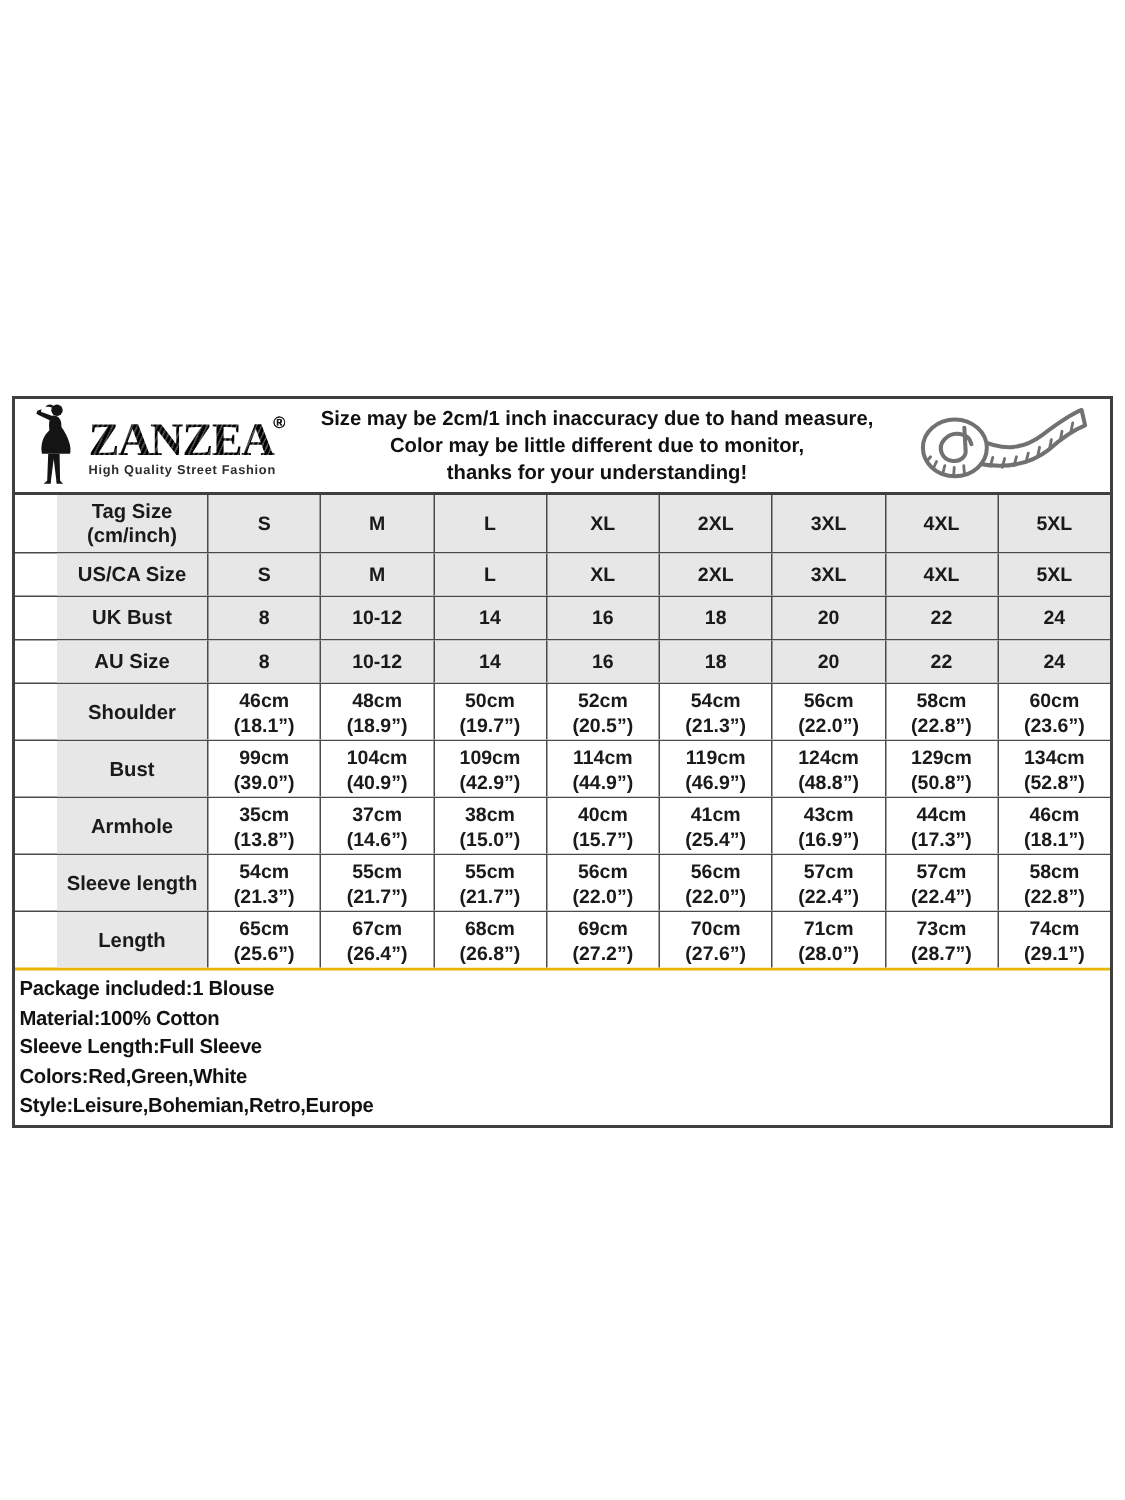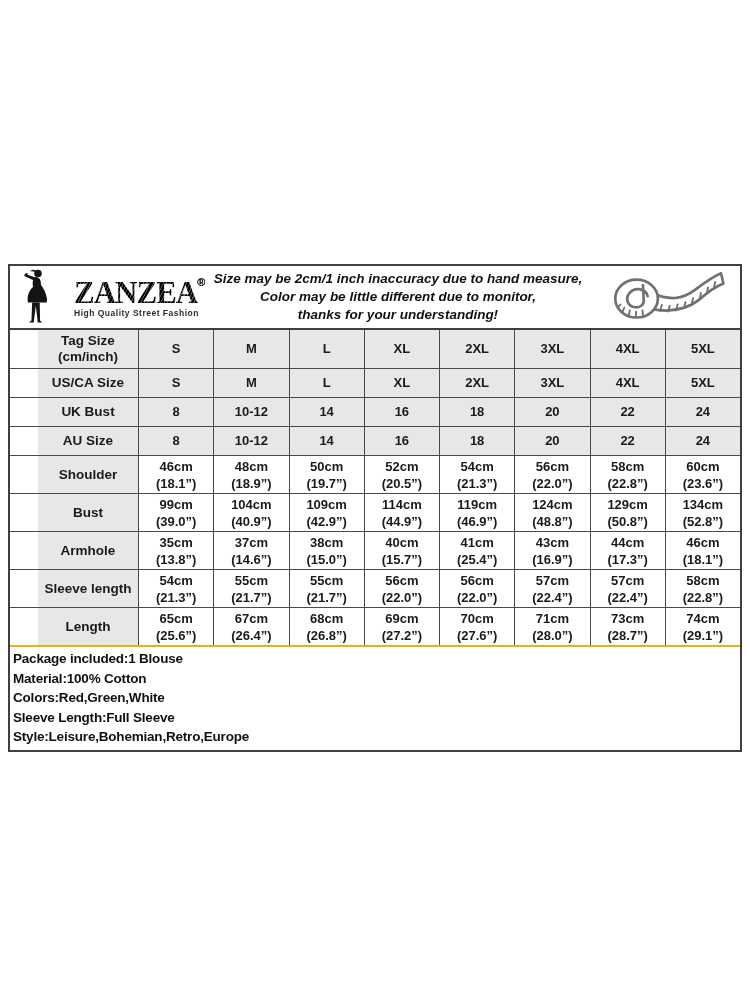--- a/index.html
+++ b/index.html
@@ -12,31 +12,31 @@
     position:absolute;left:8px;top:264px;width:734px;
     box-sizing:border-box;border:2px solid #3f3f3f;background:#fff;
   }
   
   .hdr{
     display:flex;align-items:center;height:64px;
     border-bottom:2px solid #3f3f3f;padding:0 4px;box-sizing:border-box;
   }
   .logo{display:flex;align-items:center;width:182px;flex:none;padding-left:6px;}
   .logo svg{flex:none;}
-  .logo-text{margin-left:18px;line-height:1;}
+  .logo-text{margin-left:3px;line-height:1;}
   .brand{
     font-family:"Liberation Serif", serif;font-weight:bold;font-size:31px;
     letter-spacing:-1px;color:#161616;white-space:nowrap;
     background:repeating-linear-gradient(115deg,#000 0 2px,#555 2px 3px);
     -webkit-background-clip:text;background-clip:text;-webkit-text-fill-color:transparent;
   }
   .reg{font-size:11px;vertical-align:top;font-family:"Liberation Sans",sans-serif;
     -webkit-text-fill-color:#161616;letter-spacing:0;}
   .tagline{font-size:8.5px;font-weight:bold;color:#2c2c2c;letter-spacing:.5px;margin-top:1px;white-space:nowrap;}
-  .note{flex:1;text-align:center;font-weight:bold;font-size:13.5px;line-height:18px;color:#111;font-style:italic;}
+  .note{flex:1;text-align:center;font-weight:bold;font-size:13.5px;line-height:18px;color:#111;}
   .tape{width:142px;flex:none;display:flex;justify-content:center;}
   
   .trow{display:flex;border-top:1.5px solid #4a4a4a;}
   .trow:first-child{border-top:none;}
   .cell{box-sizing:border-box;display:flex;flex-direction:column;justify-content:center;
     align-items:center;text-align:center;font-weight:bold;font-size:13px;line-height:16px;}
   .cell.label{width:100px;flex:none;background:var(--shade,#e7e7e7);font-size:13.5px;margin-left:28px;}
   .cell.data{flex:1;border-left:1.5px solid #4a4a4a;}
   .trow.size{height:28px;}
   .trow.size .cell{background:var(--shade,#e7e7e7);}
@@ -342,18 +342,18 @@
         <div class="cell data">
           <div>74cm</div>
           <div>(29.1”)</div>
         </div>
       </div>
     </div>
 
   <div class="info" id="info-box">
       <div class="info-line">Package included:1 Blouse</div>
       <div class="info-line">Material:100% Cotton</div>
+      <div class="info-line">Sleeve Length:Full Sleeve</div>
       <div class="info-line">Colors:Red,Green,White</div>
-      <div class="info-line">Sleeve Length:Full Sleeve</div>
       <div class="info-line">Style:Leisure,Bohemian,Retro,Europe</div>
     </div>
 
 </div>
 
 </body></html>

